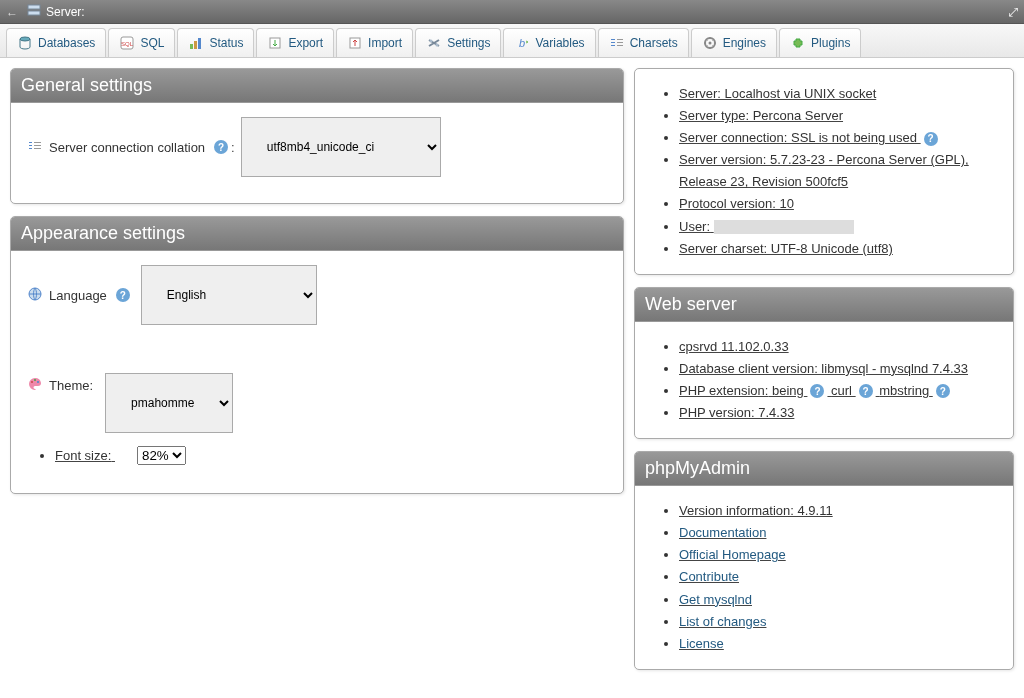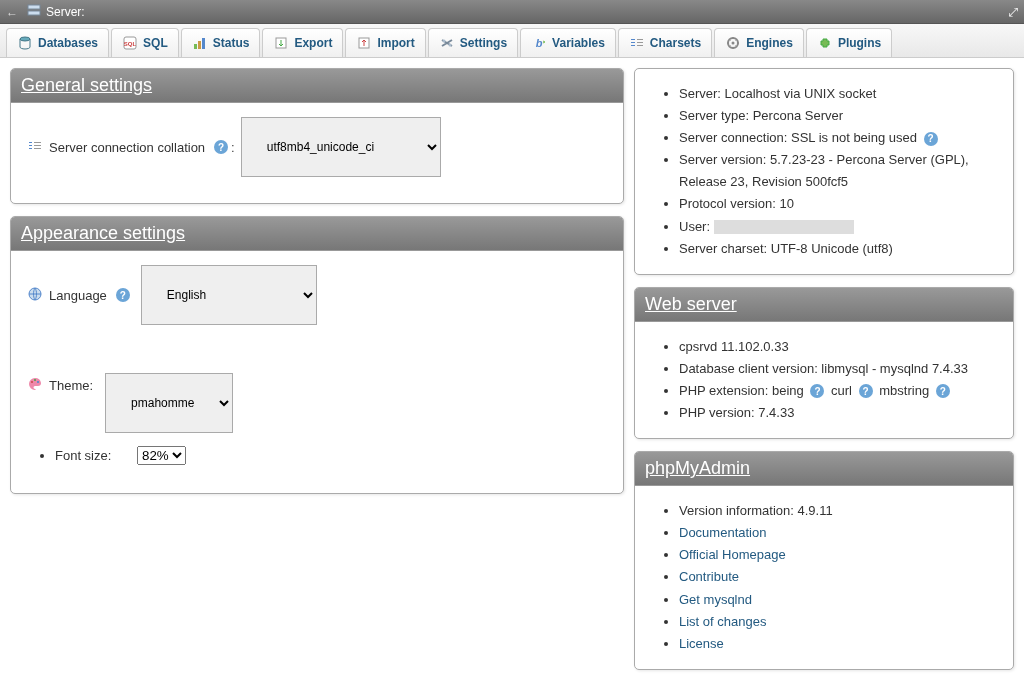--- a/index.html
+++ b/index.html
@@ -6,33 +6,33 @@
     body { font-family: sans-serif; font-size: 13px; color: #444; background: #fff; width: 1024px; }
     
     
     .topbar { background: linear-gradient(#888, #666); height: 24px; display: flex; align-items: center; padding: 0 6px; color: #fff; font-size: 12px; border-bottom: 1px solid #555; }
     .topbar .back-arrow { margin-right: 8px; color: #ddd; cursor: pointer; }
     .topbar .server-icon { margin-right: 4px; }
     .topbar .expand-icon { margin-left: auto; cursor: pointer; }
     
     
     .tabs { background: linear-gradient(#f8f8f8, #e8e8e8); border-bottom: 1px solid #ccc; display: flex; padding: 4px 6px 0; }
-    .tab { display: flex; align-items: center; padding: 6px 10px; border: 1px solid #ccc; border-bottom: none; background: linear-gradient(#fff, #f0f0f0); border-radius: 4px 4px 0 0; margin-right: 2px; cursor: pointer; color: #235a81; font-weight: bold; font-size: 12px; }
+    .tab { display: flex; align-items: center; padding: 6px 10px; border: 1px solid #ccc; border-bottom: none; background: linear-gradient(#fff, #f0f0f0); border-radius: 4px 4px 0 0; margin-right: 2px; cursor: pointer; color: #235a81; font-weight: normal; font-size: 12px; }
     .tab .tab-icon { margin-right: 5px; display: inline-flex; align-items: center; justify-content: center; width: 16px; height: 16px; }
     
     
     .main { display: flex; padding: 10px; gap: 10px; }
     .col-left { flex: 1; }
     .col-right { width: 380px; }
     
     
     .panel { border: 1px solid #aaa; border-radius: 5px; margin-bottom: 12px; background: #fff; box-shadow: 1px 1px 3px rgba(0,0,0,0.1); }
-    .panel-header { background: linear-gradient(#999, #777); color: #fff; padding: 6px 10px; font-size: 18px; border-radius: 4px 4px 0 0; border-bottom: 1px solid #999; text-decoration: underline; }
+    .panel-header { background: linear-gradient(#999, #777); color: #fff; padding: 6px 10px; font-size: 18px; border-radius: 4px 4px 0 0; border-bottom: 1px solid #999; }
     .panel-body { padding: 14px 16px; }
-    .panel-body ul { list-style: disc; padding-left: 28px; line-height: 1.7; }
+    .panel-body ul { list-style: disc; padding-left: 28px; line-height: 1.7; text-decoration: underline; }
     .panel-body li { color: #333; }
     
     .field-row { display: flex; align-items: center; margin-bottom: 12px; }
     .field-row .field-icon { margin-right: 6px; }
     .field-row label { margin-right: 6px; color: #333; }
     .field-row select { padding: 21px; border: 1px solid #aaa; font-size: 12px; }
     
     a.link { color: #235a81; text-decoration: none; cursor: pointer; }
     
     .help-icon { display: inline-flex; width: 14px; height: 14px; border-radius: 50%; background: #6ba5d7; color: #fff; font-size: 10px; font-weight: bold; align-items: center; justify-content: center; margin: 0 3px; cursor: pointer; }

